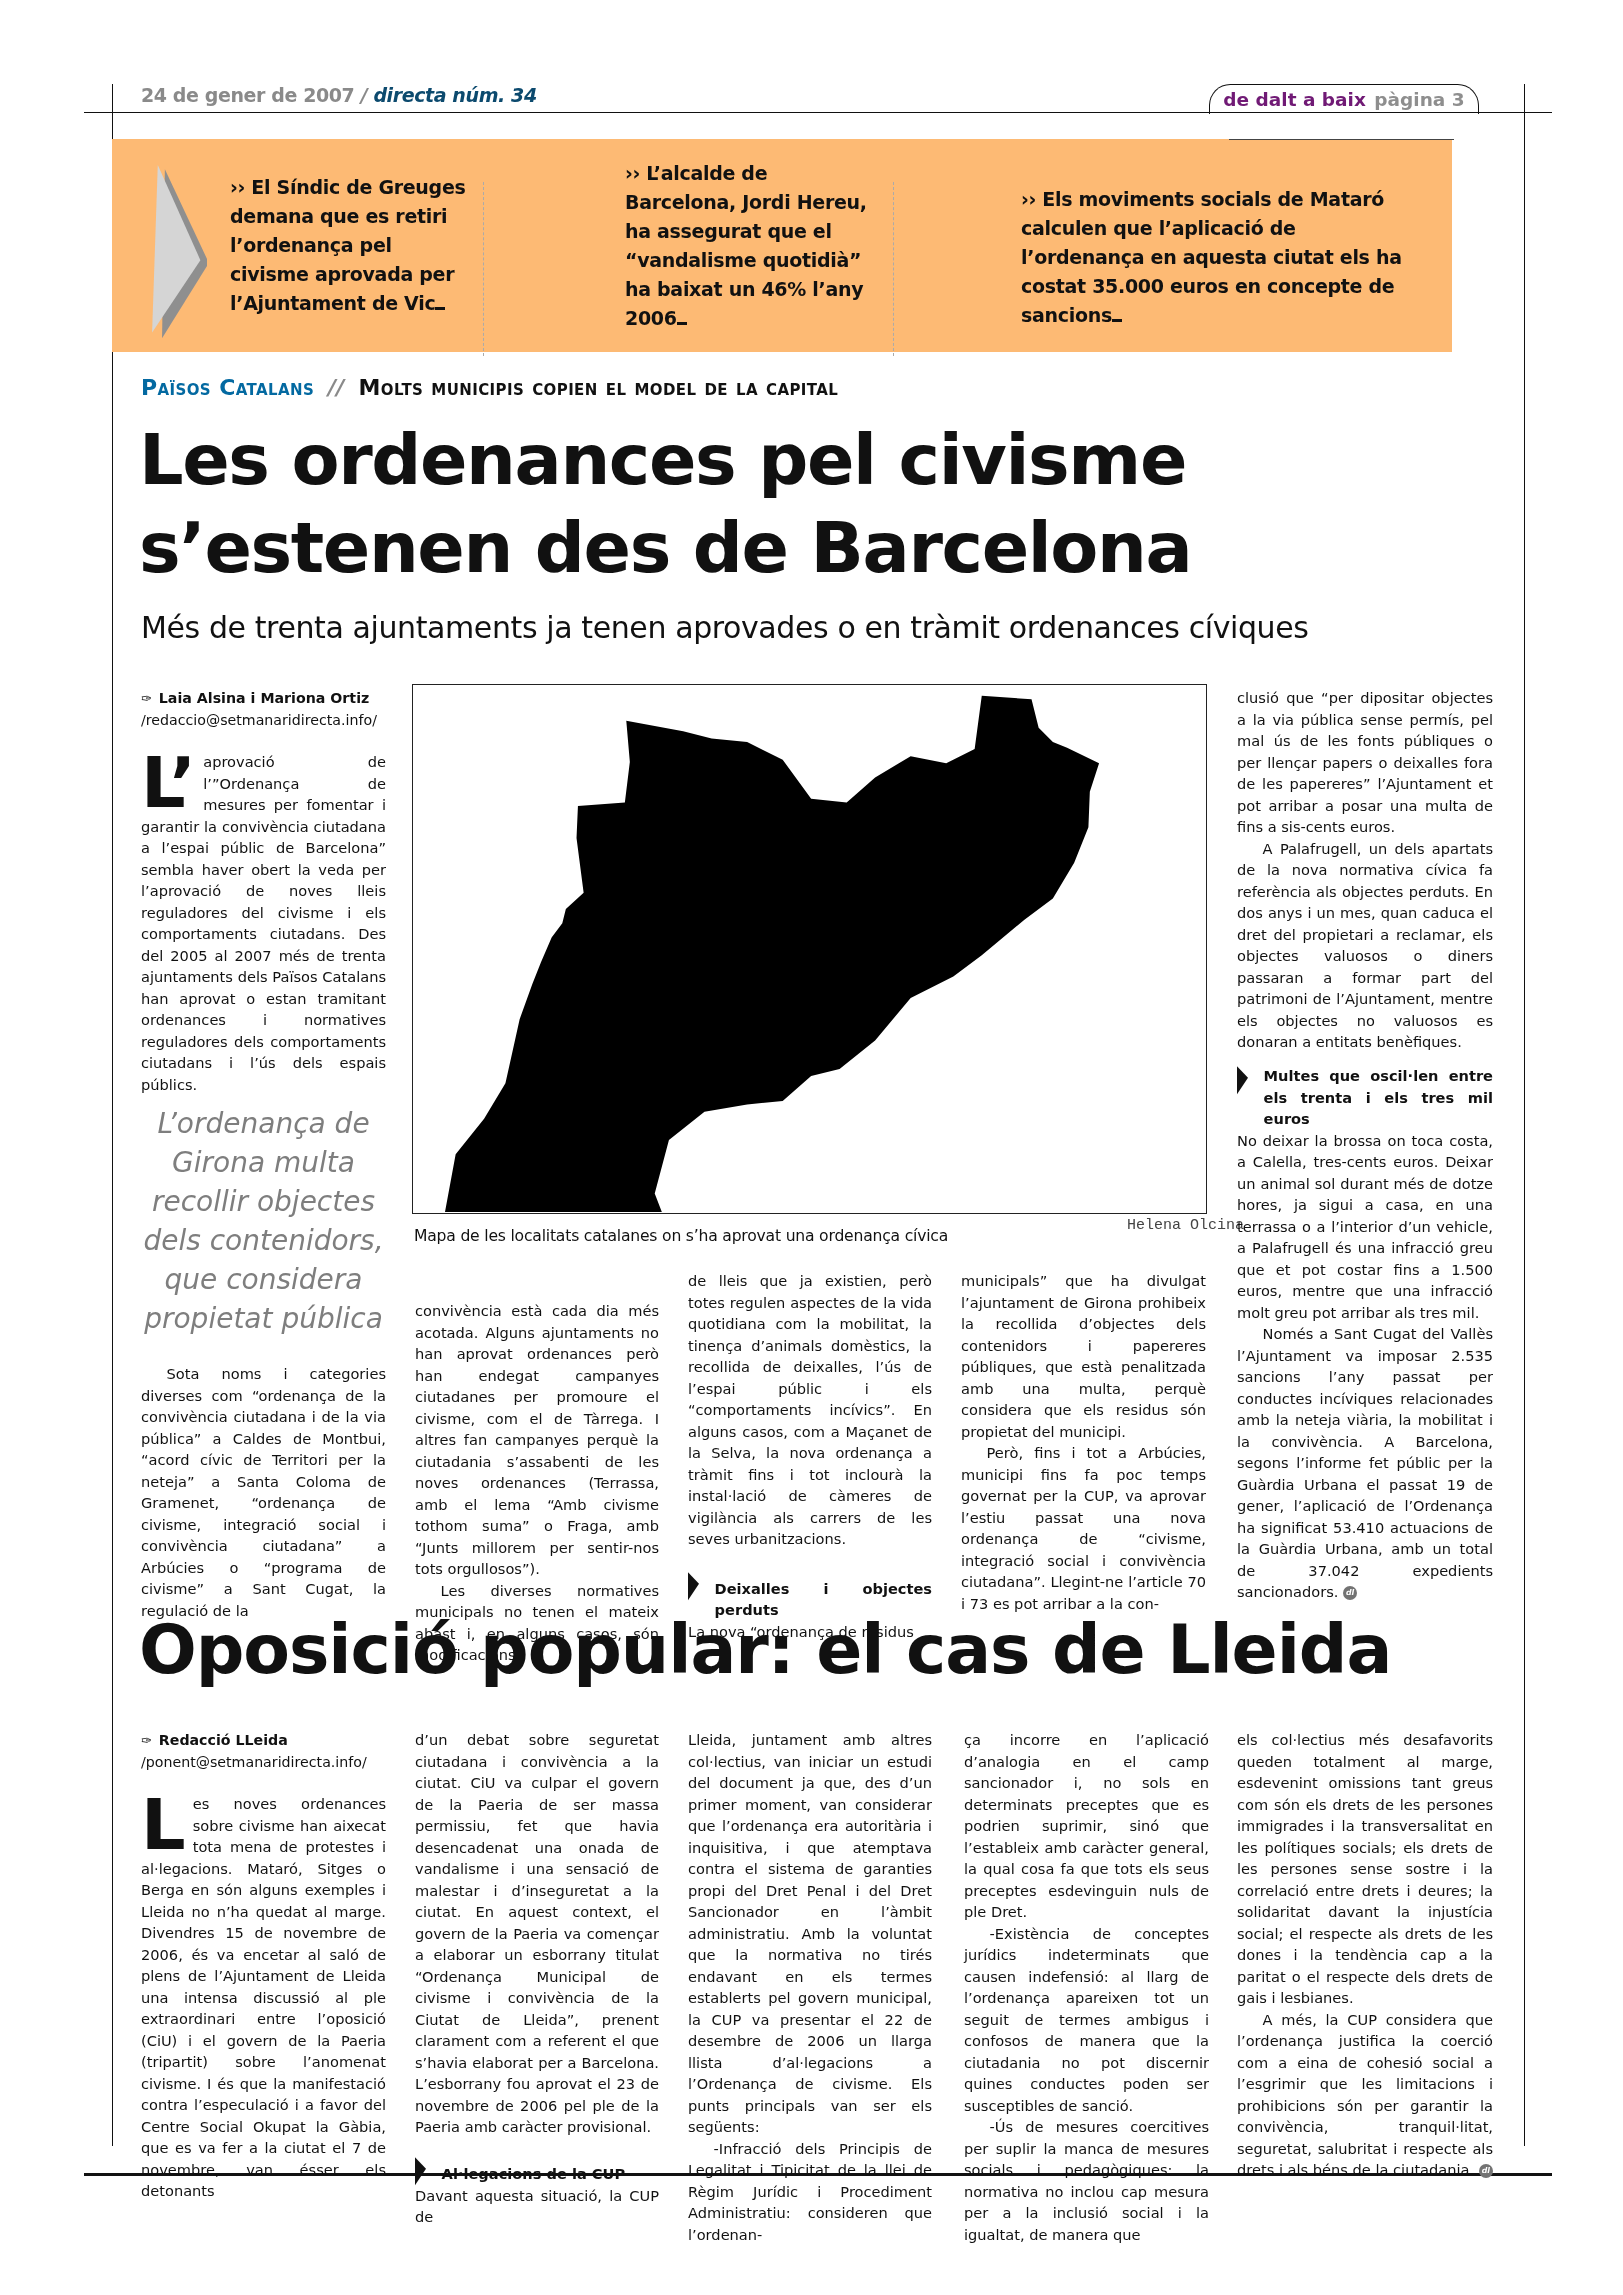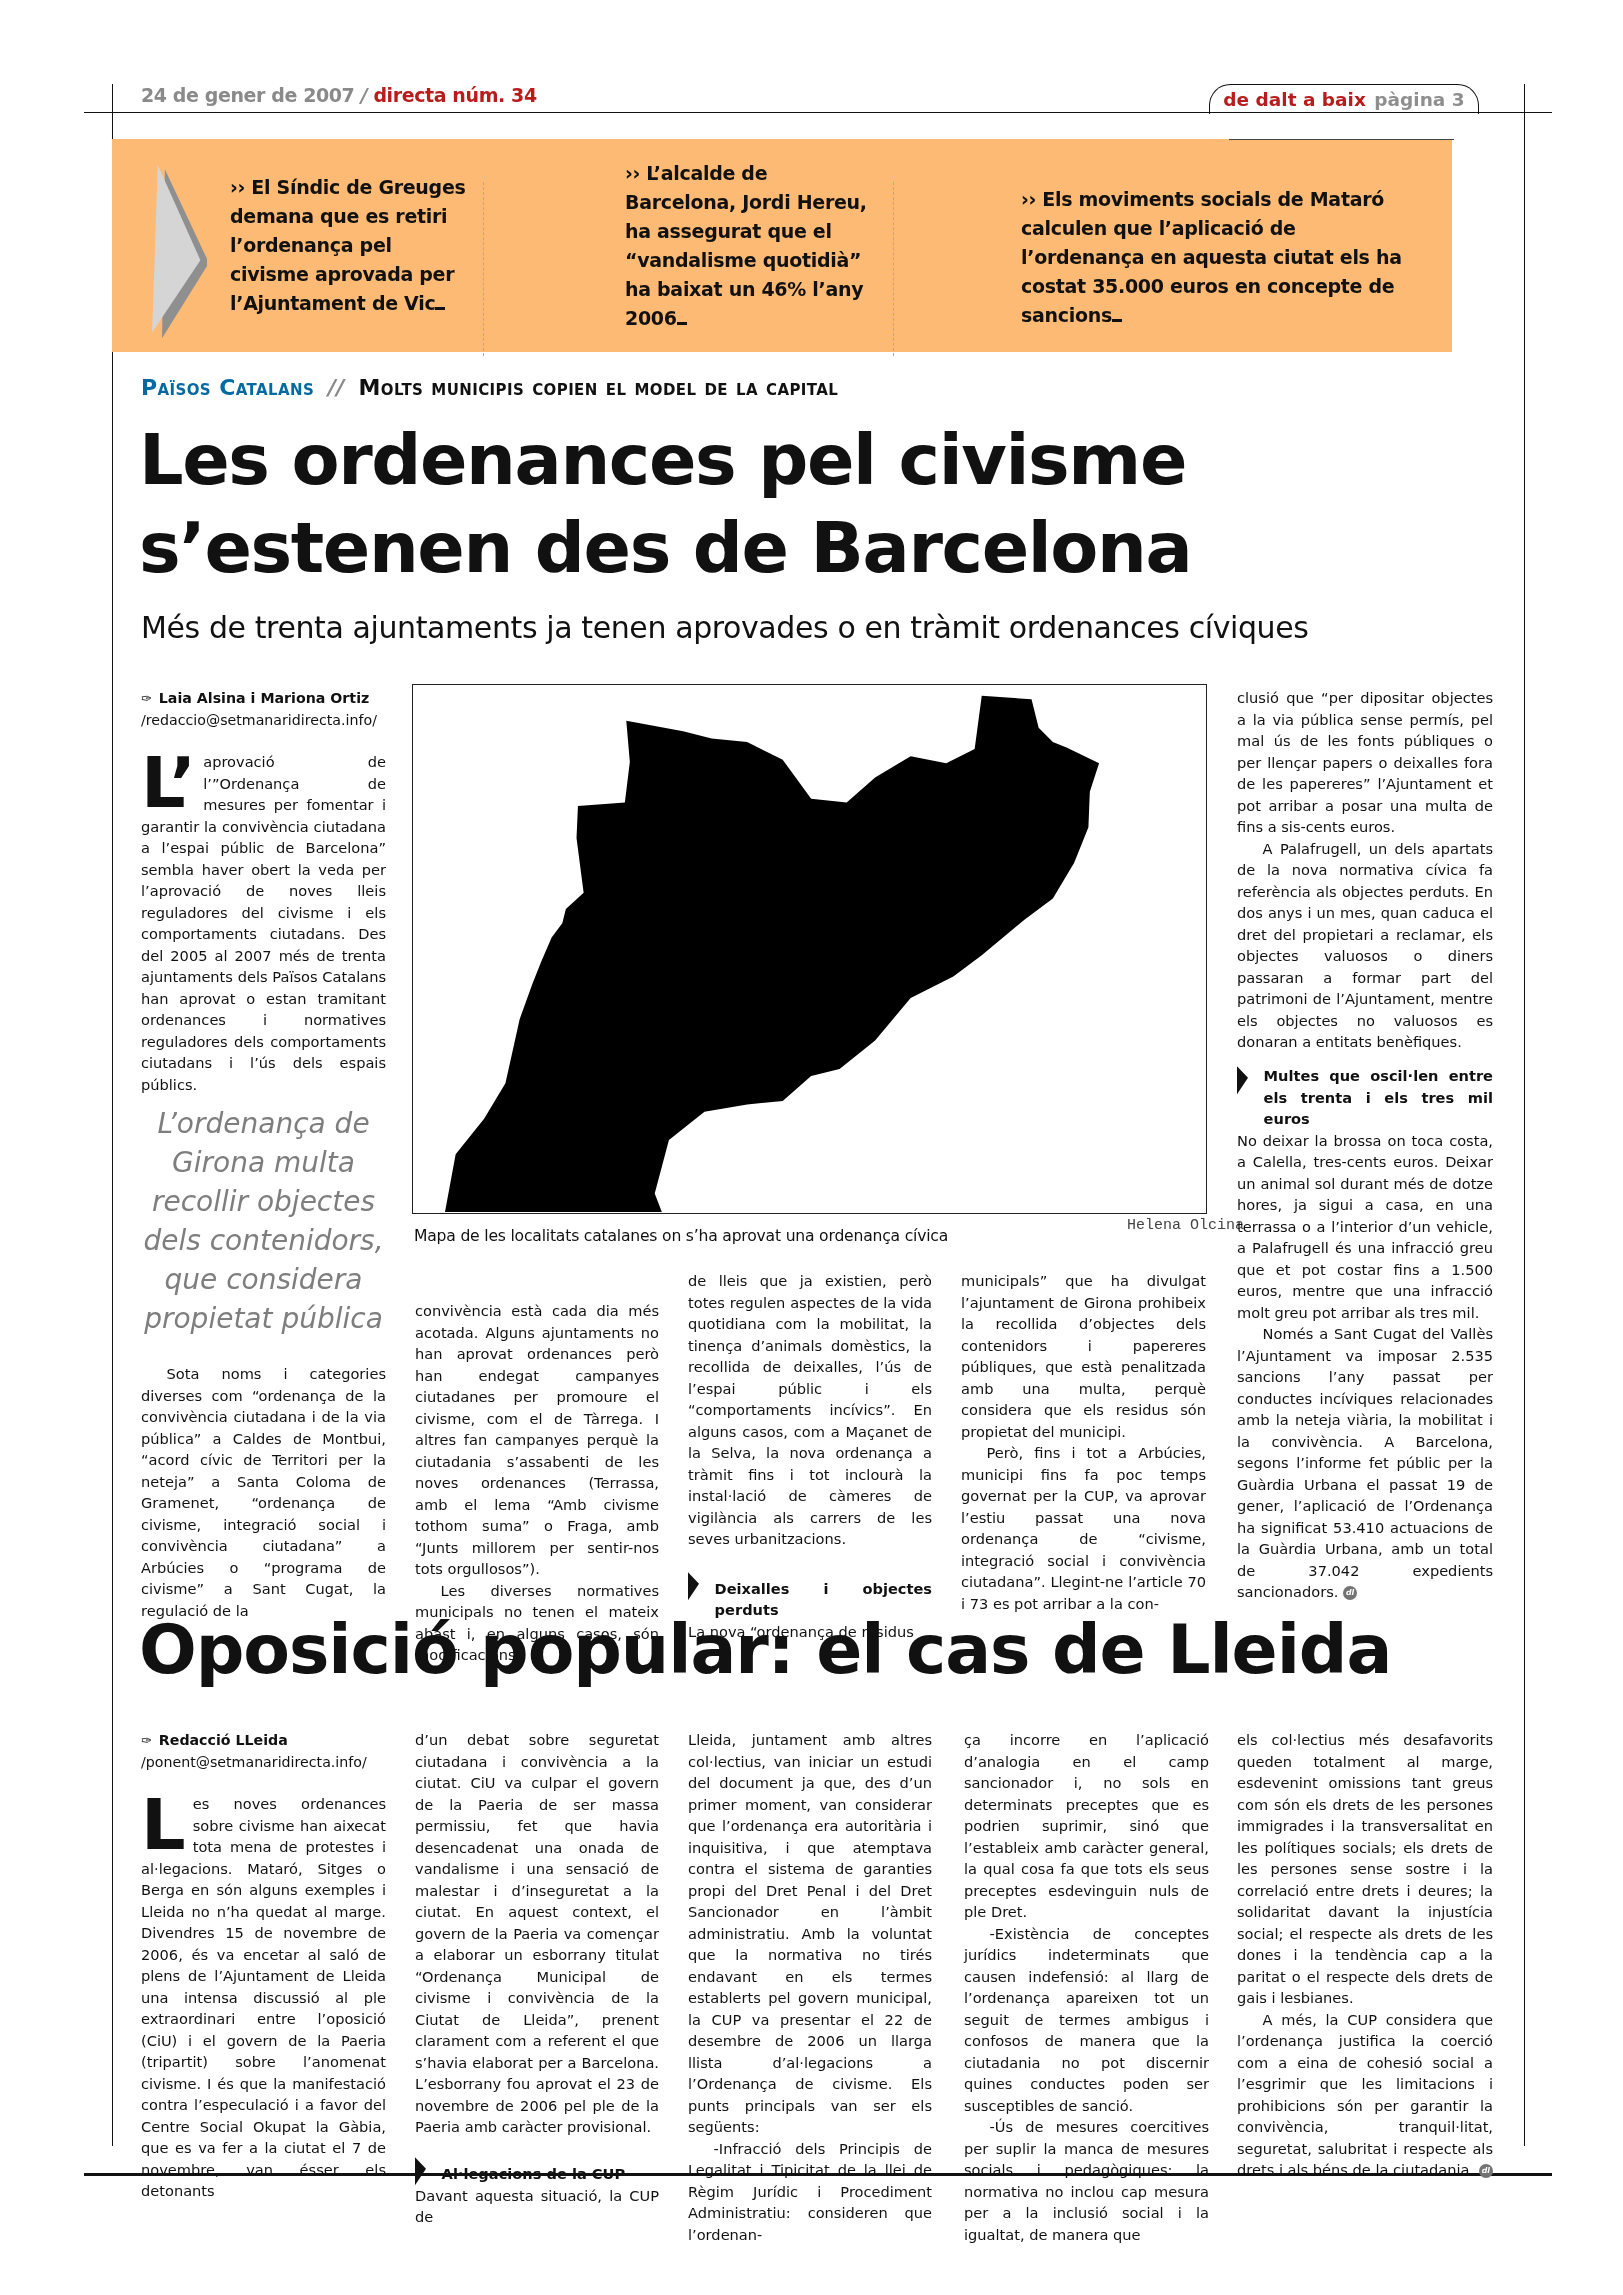--- a/index.html
+++ b/index.html
@@ -3,23 +3,23 @@
 <meta charset="utf-8">
 <style>
   html, body { margin:0; padding:0; background:#ffffff; }
   body { width:1623px; height:2295px; position:relative; overflow:hidden; font-family:"DejaVu Sans", sans-serif; color:#111; }
   .abs { position:absolute; }
   .rule { position:absolute; background:#111; }
   
   .hdr-left { left:141px; top:84px; font-size:19px; font-weight:bold; letter-spacing:-0.4px; white-space:nowrap; }
   .hdr-left .date { color:#8a8a8a; }
   .hdr-left .sep { color:#8a8a8a; font-style:italic; }
-  .hdr-left .issue { color:#b91c1c; font-weight:900; }
+  .hdr-left .issue { color:#0c4a6e; font-style:italic; font-weight:900; }
   .hdr-tab { left:1209px; top:84px; width:270px; height:30px; border:1.4px solid #111; border-bottom:none; border-radius:21.3px 21.3px 0 0; display:flex; justify-content:center; align-items:center; font-size:18.5px; font-weight:bold; white-space:nowrap; box-sizing:border-box; }
-  .hdr-tab .section { color:#b91c1c; margin-right:8.5px; }
+  .hdr-tab .section { color:#701a75; margin-right:8.5px; }
   .hdr-tab .page { color:#8e8e8e; }
   
   .band { left:112px; top:139px; width:1340px; height:213px; background:#fdba74; }
   .band-line { left:1229px; top:139px; width:225px; height:1.4px; background:#444; }
   .teaser { position:absolute; top:0; height:213px; display:flex; align-items:center; font-size:19px; font-weight:bold; line-height:29px; letter-spacing:-0.3px; box-sizing:border-box; }
   .teaser .cursor { display:inline-block; width:10px; height:2.8px; background:#111; vertical-align:baseline; }
   .vdiv { position:absolute; top:43px; width:0; height:174px; border-left:1.4px dashed #aaa; }
   
   .kicker { left:141px; top:375px; font-size:22px; font-weight:bold; white-space:nowrap; letter-spacing:0.4px; }
   .kicker .k1 { color:#0369a1; font-variant:small-caps; }

